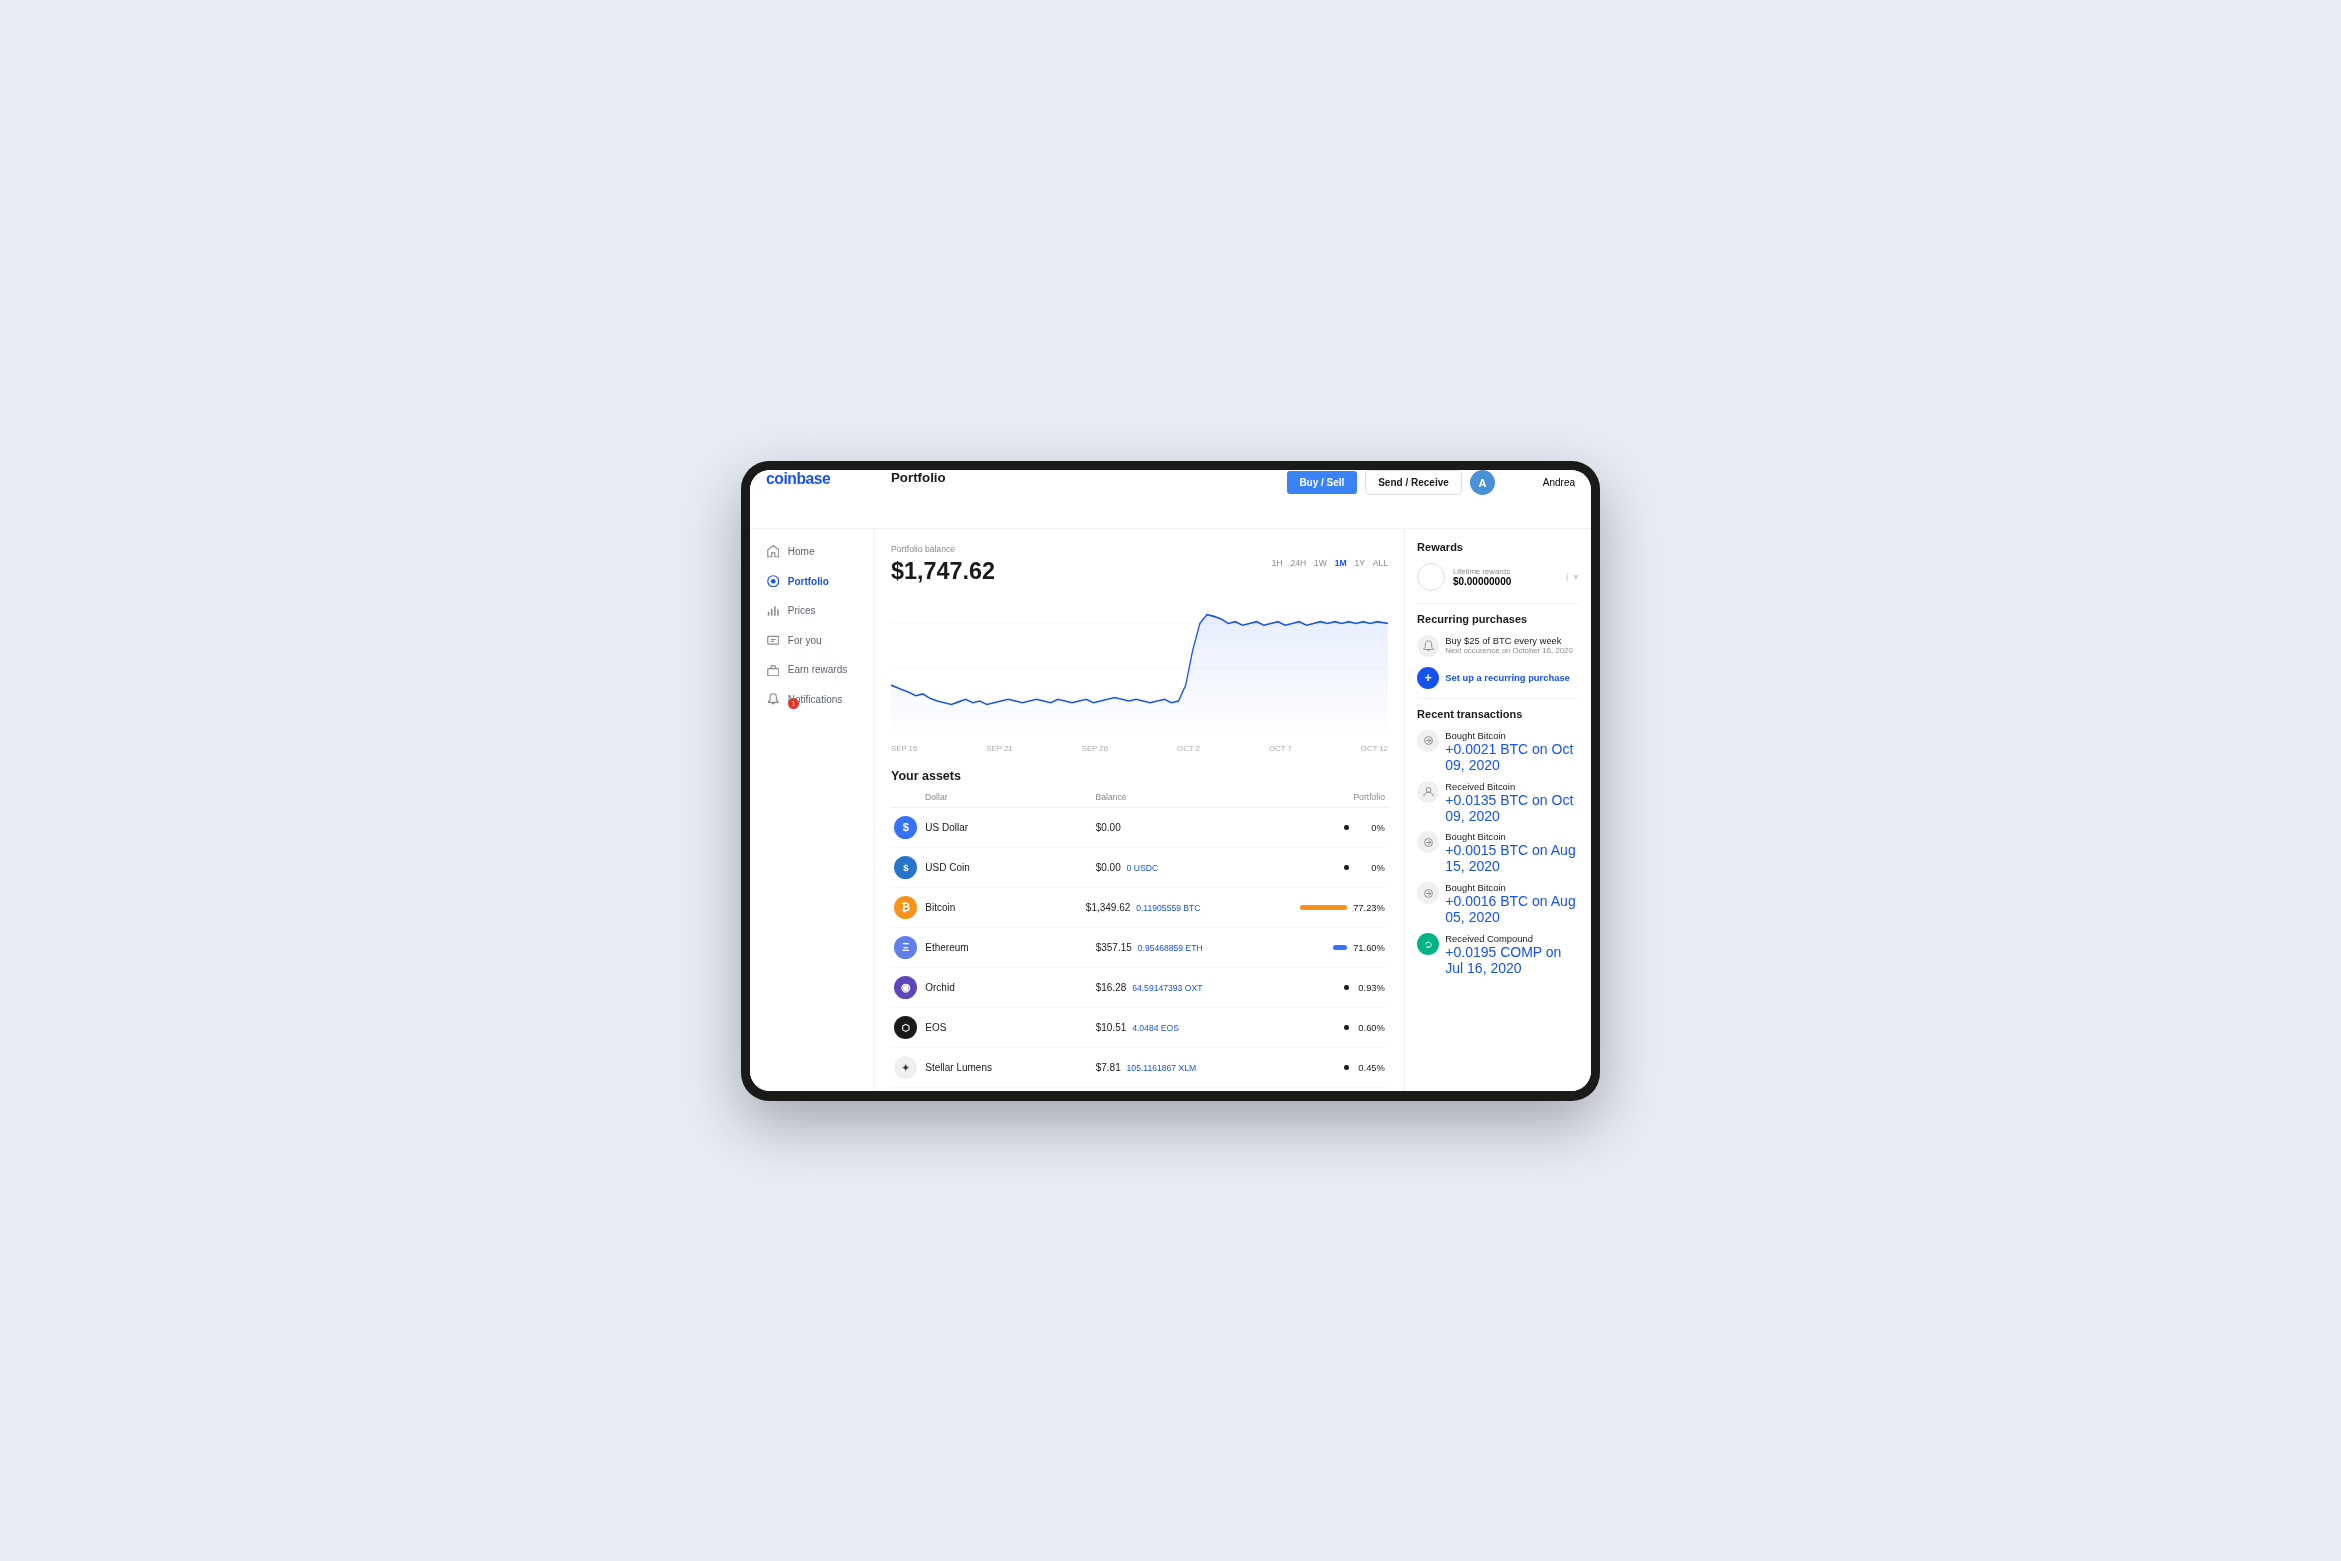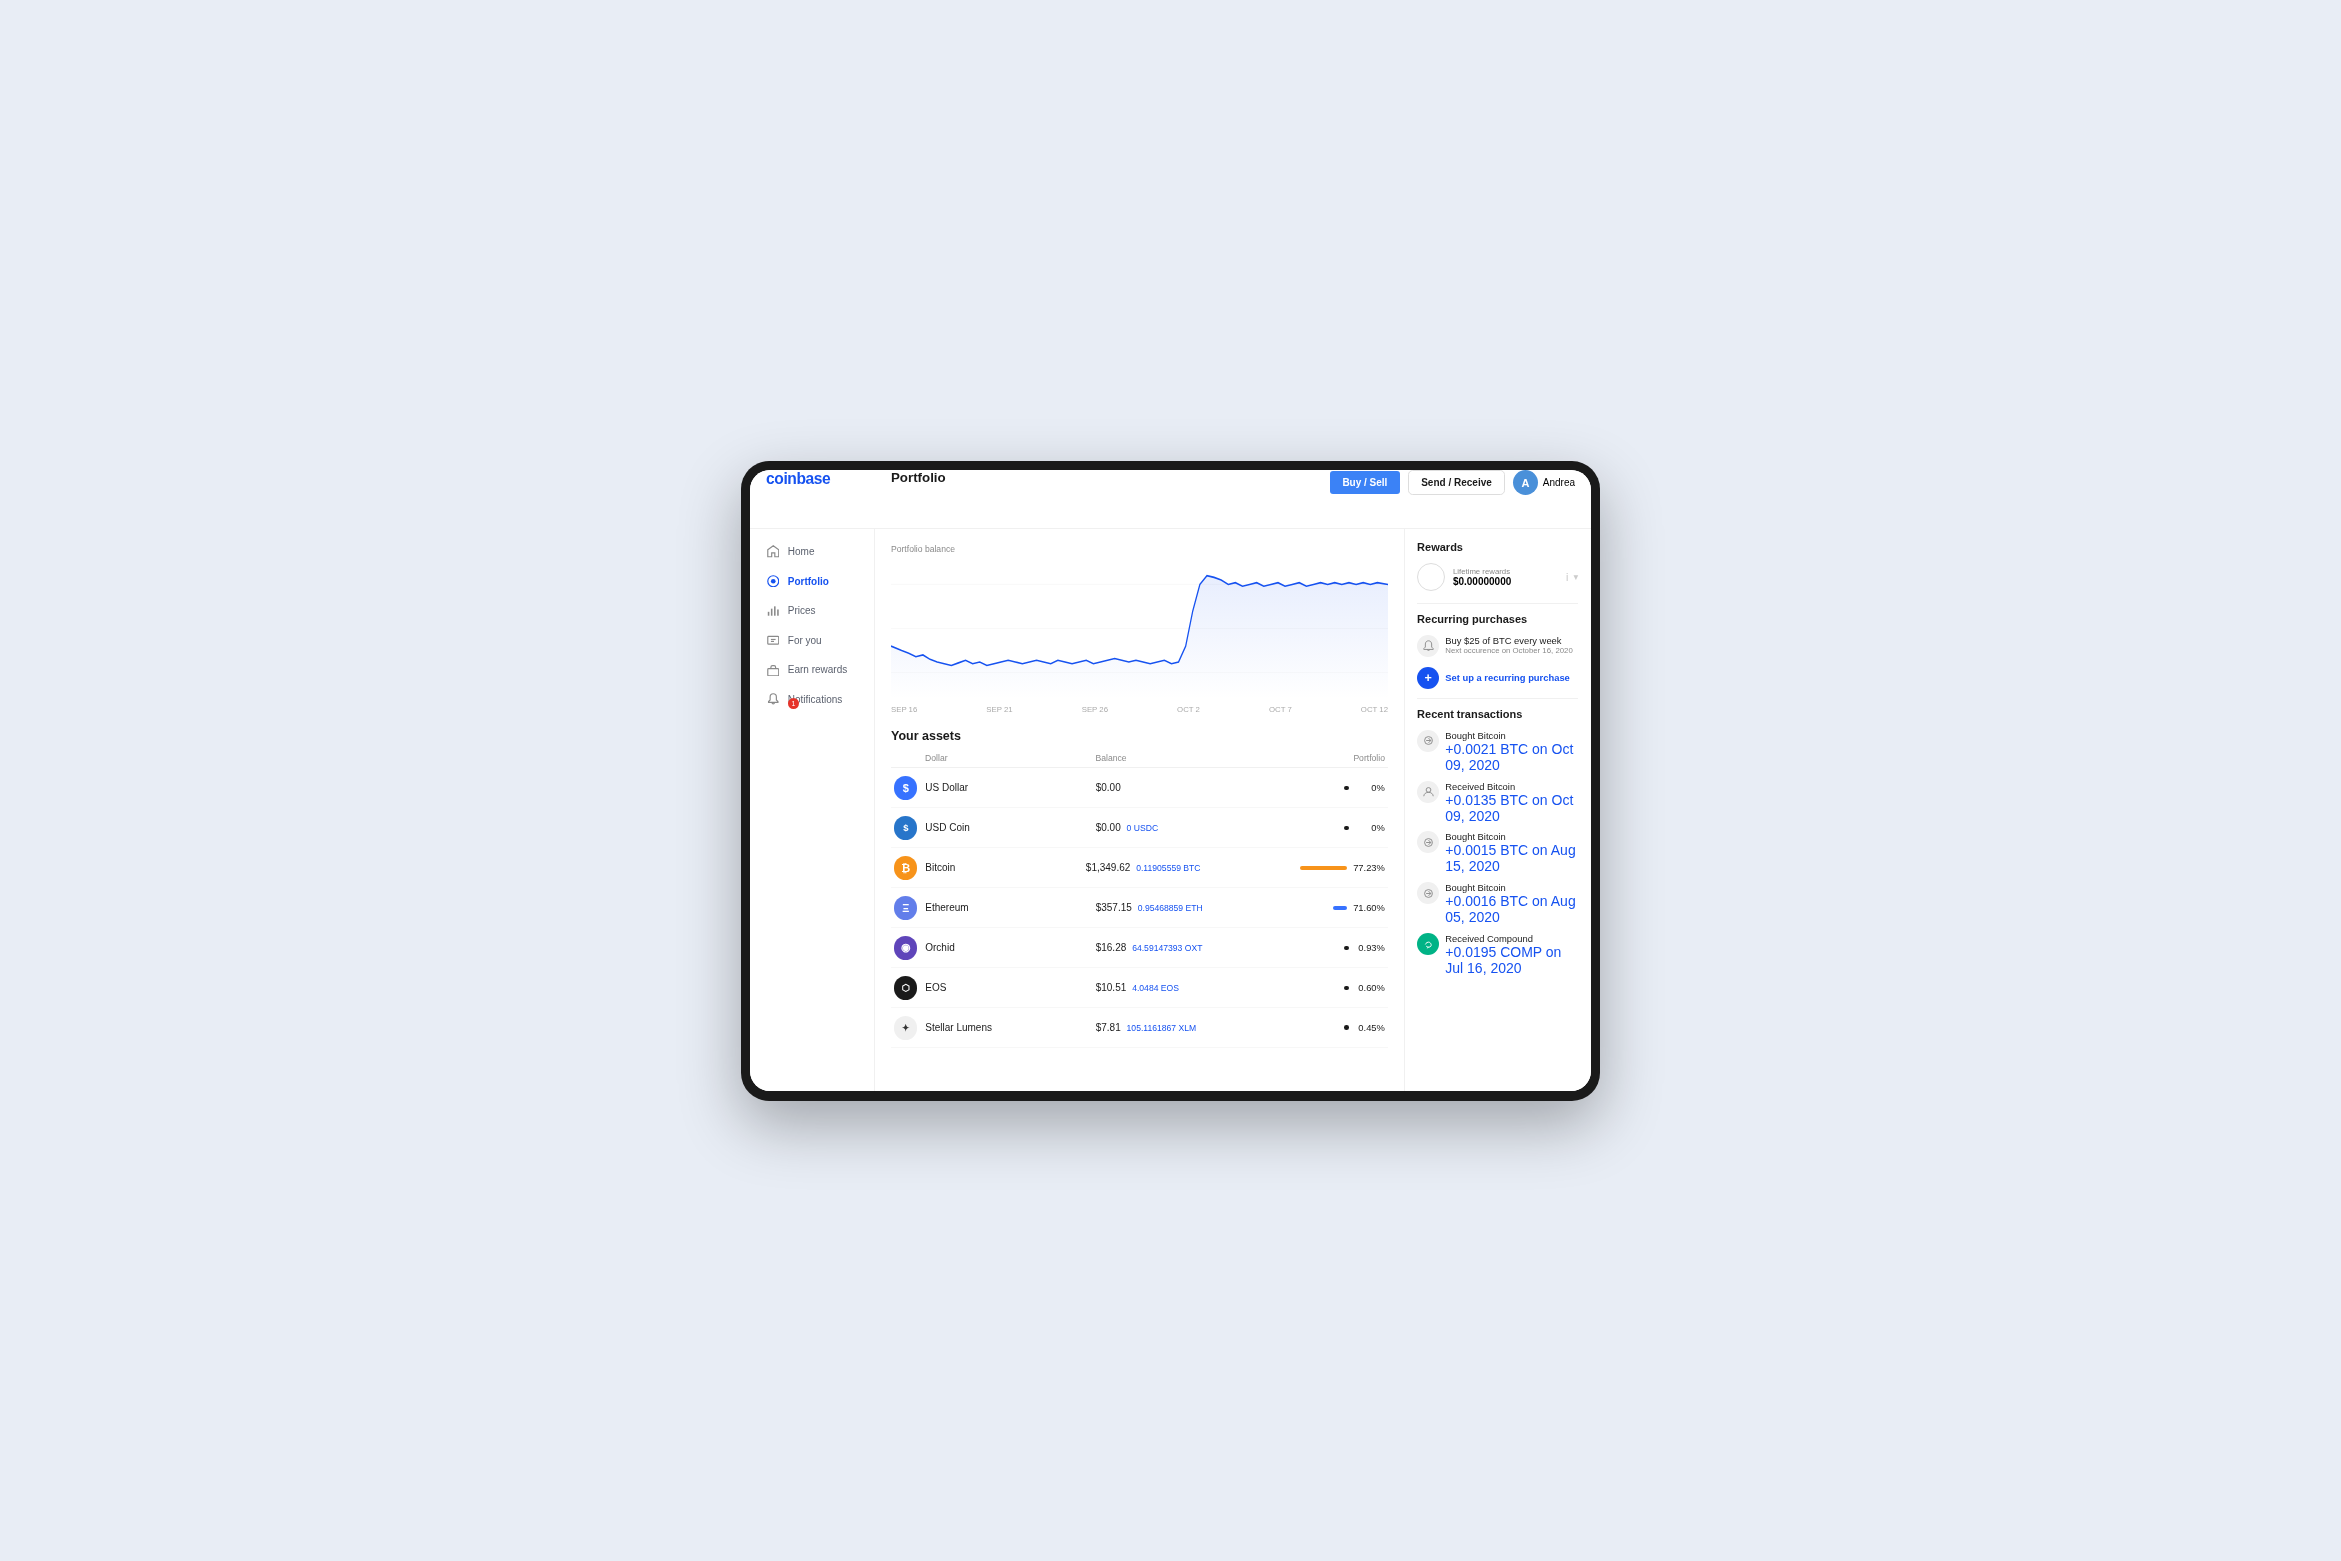--- a/index.html
+++ b/index.html
@@ -90,20 +90,21 @@
       display: flex;
       align-items: center;
       justify-content: center;
       color: #fff;
       font-size: 11px;
       font-weight: 600;
     }
     .user-name {
       font-size: 10px;
       font-weight: 500;
+      margin-left: 43px;
     }
     .main-layout {
       display: flex;
       flex: 1;
       overflow: hidden;
     }
     .sidebar {
       width: 125px;
       background: #fff;
       border-right: 0.8px solid #f0f0f0;
@@ -456,20 +457,31 @@
             </svg>
             <div class="badge">1</div>
           </div>
           <span>Notifications</span>
         </div>
       </div>
 
       <div class="content-area">
         <div class="portfolio-balance-label">Portfolio balance</div>
 
+        <div style="display:flex;justify-content:space-between;align-items:flex-start;">
+          <div class="portfolio-balance">$1,747.62</div>
+          <div class="chart-timeframes">
+            <span>1H</span>
+            <span>24H</span>
+            <span>1W</span>
+            <span class="active">1M</span>
+            <span>1Y</span>
+            <span>ALL</span>
+          </div>
+        </div>
 
         <div class="chart-container">
           <svg class="chart-svg" viewBox="0 0 700 160" preserveAspectRatio="none">
             <defs>
               <linearGradient id="chartGrad" x1="0" y1="0" x2="0" y2="1">
                 <stop offset="0%" stop-color="#1652f0" stop-opacity="0.1"></stop>
                 <stop offset="100%" stop-color="#1652f0" stop-opacity="0"></stop>
               </linearGradient>
             </defs>
 

